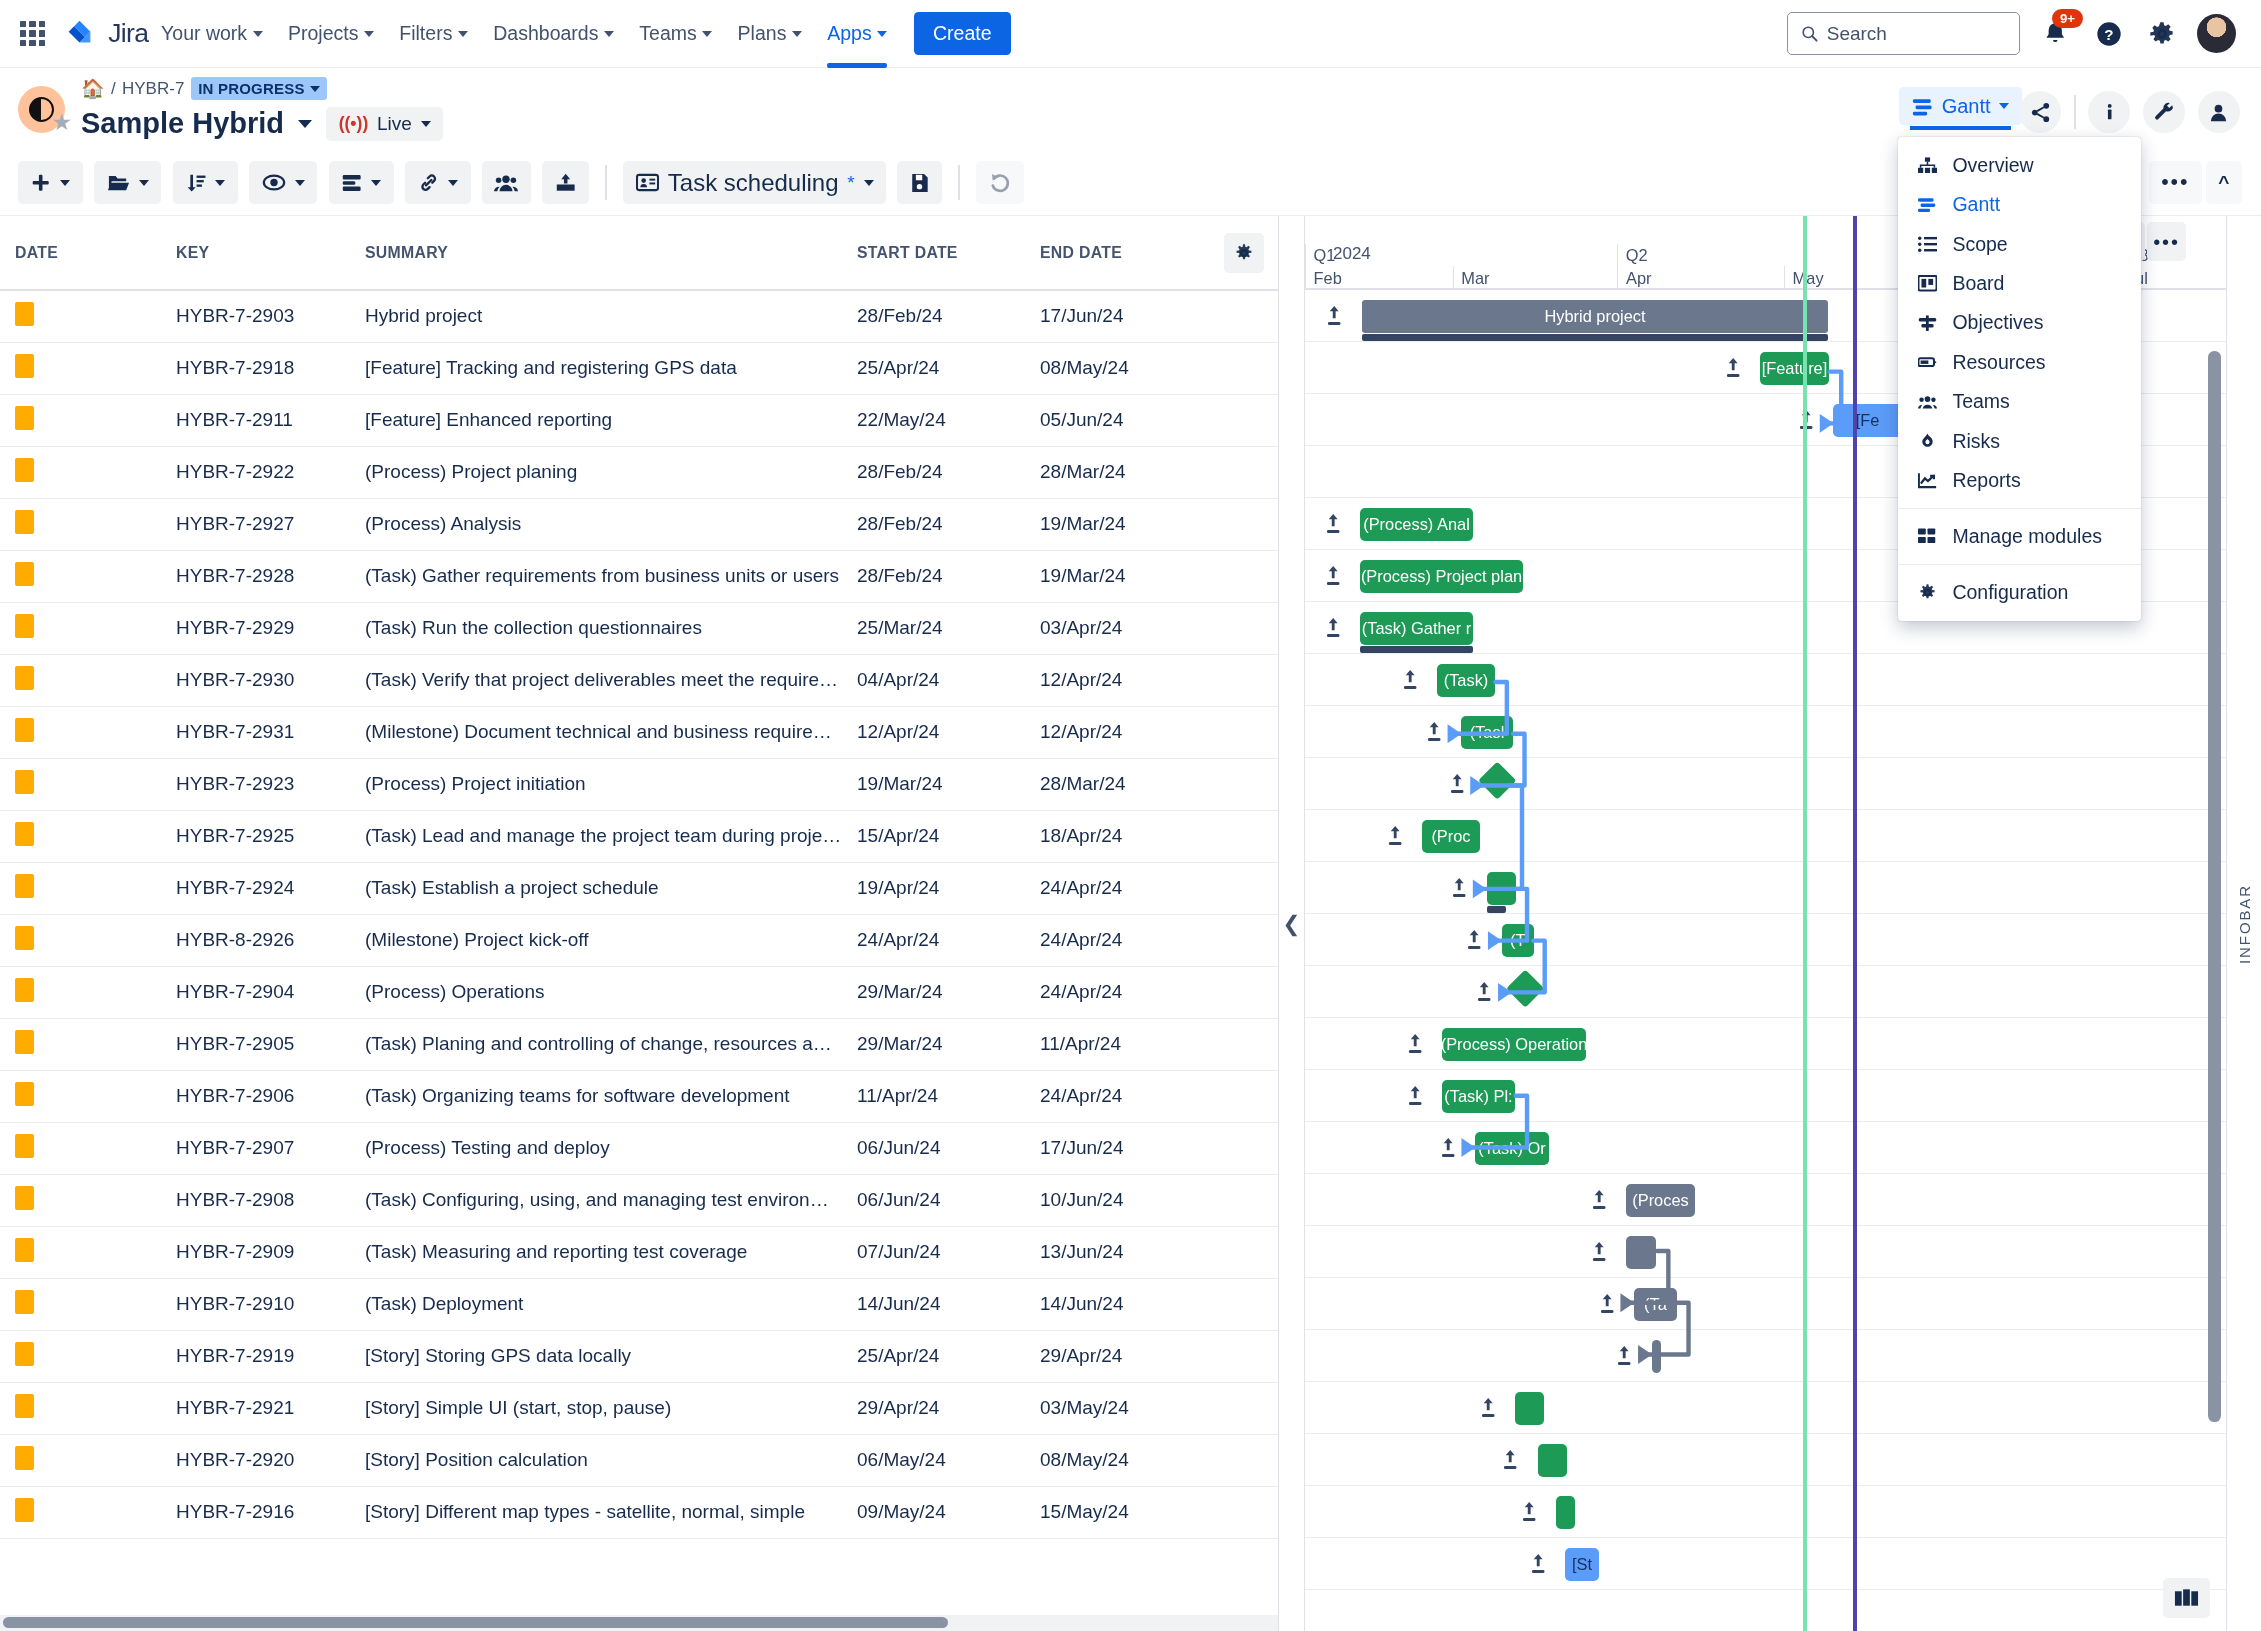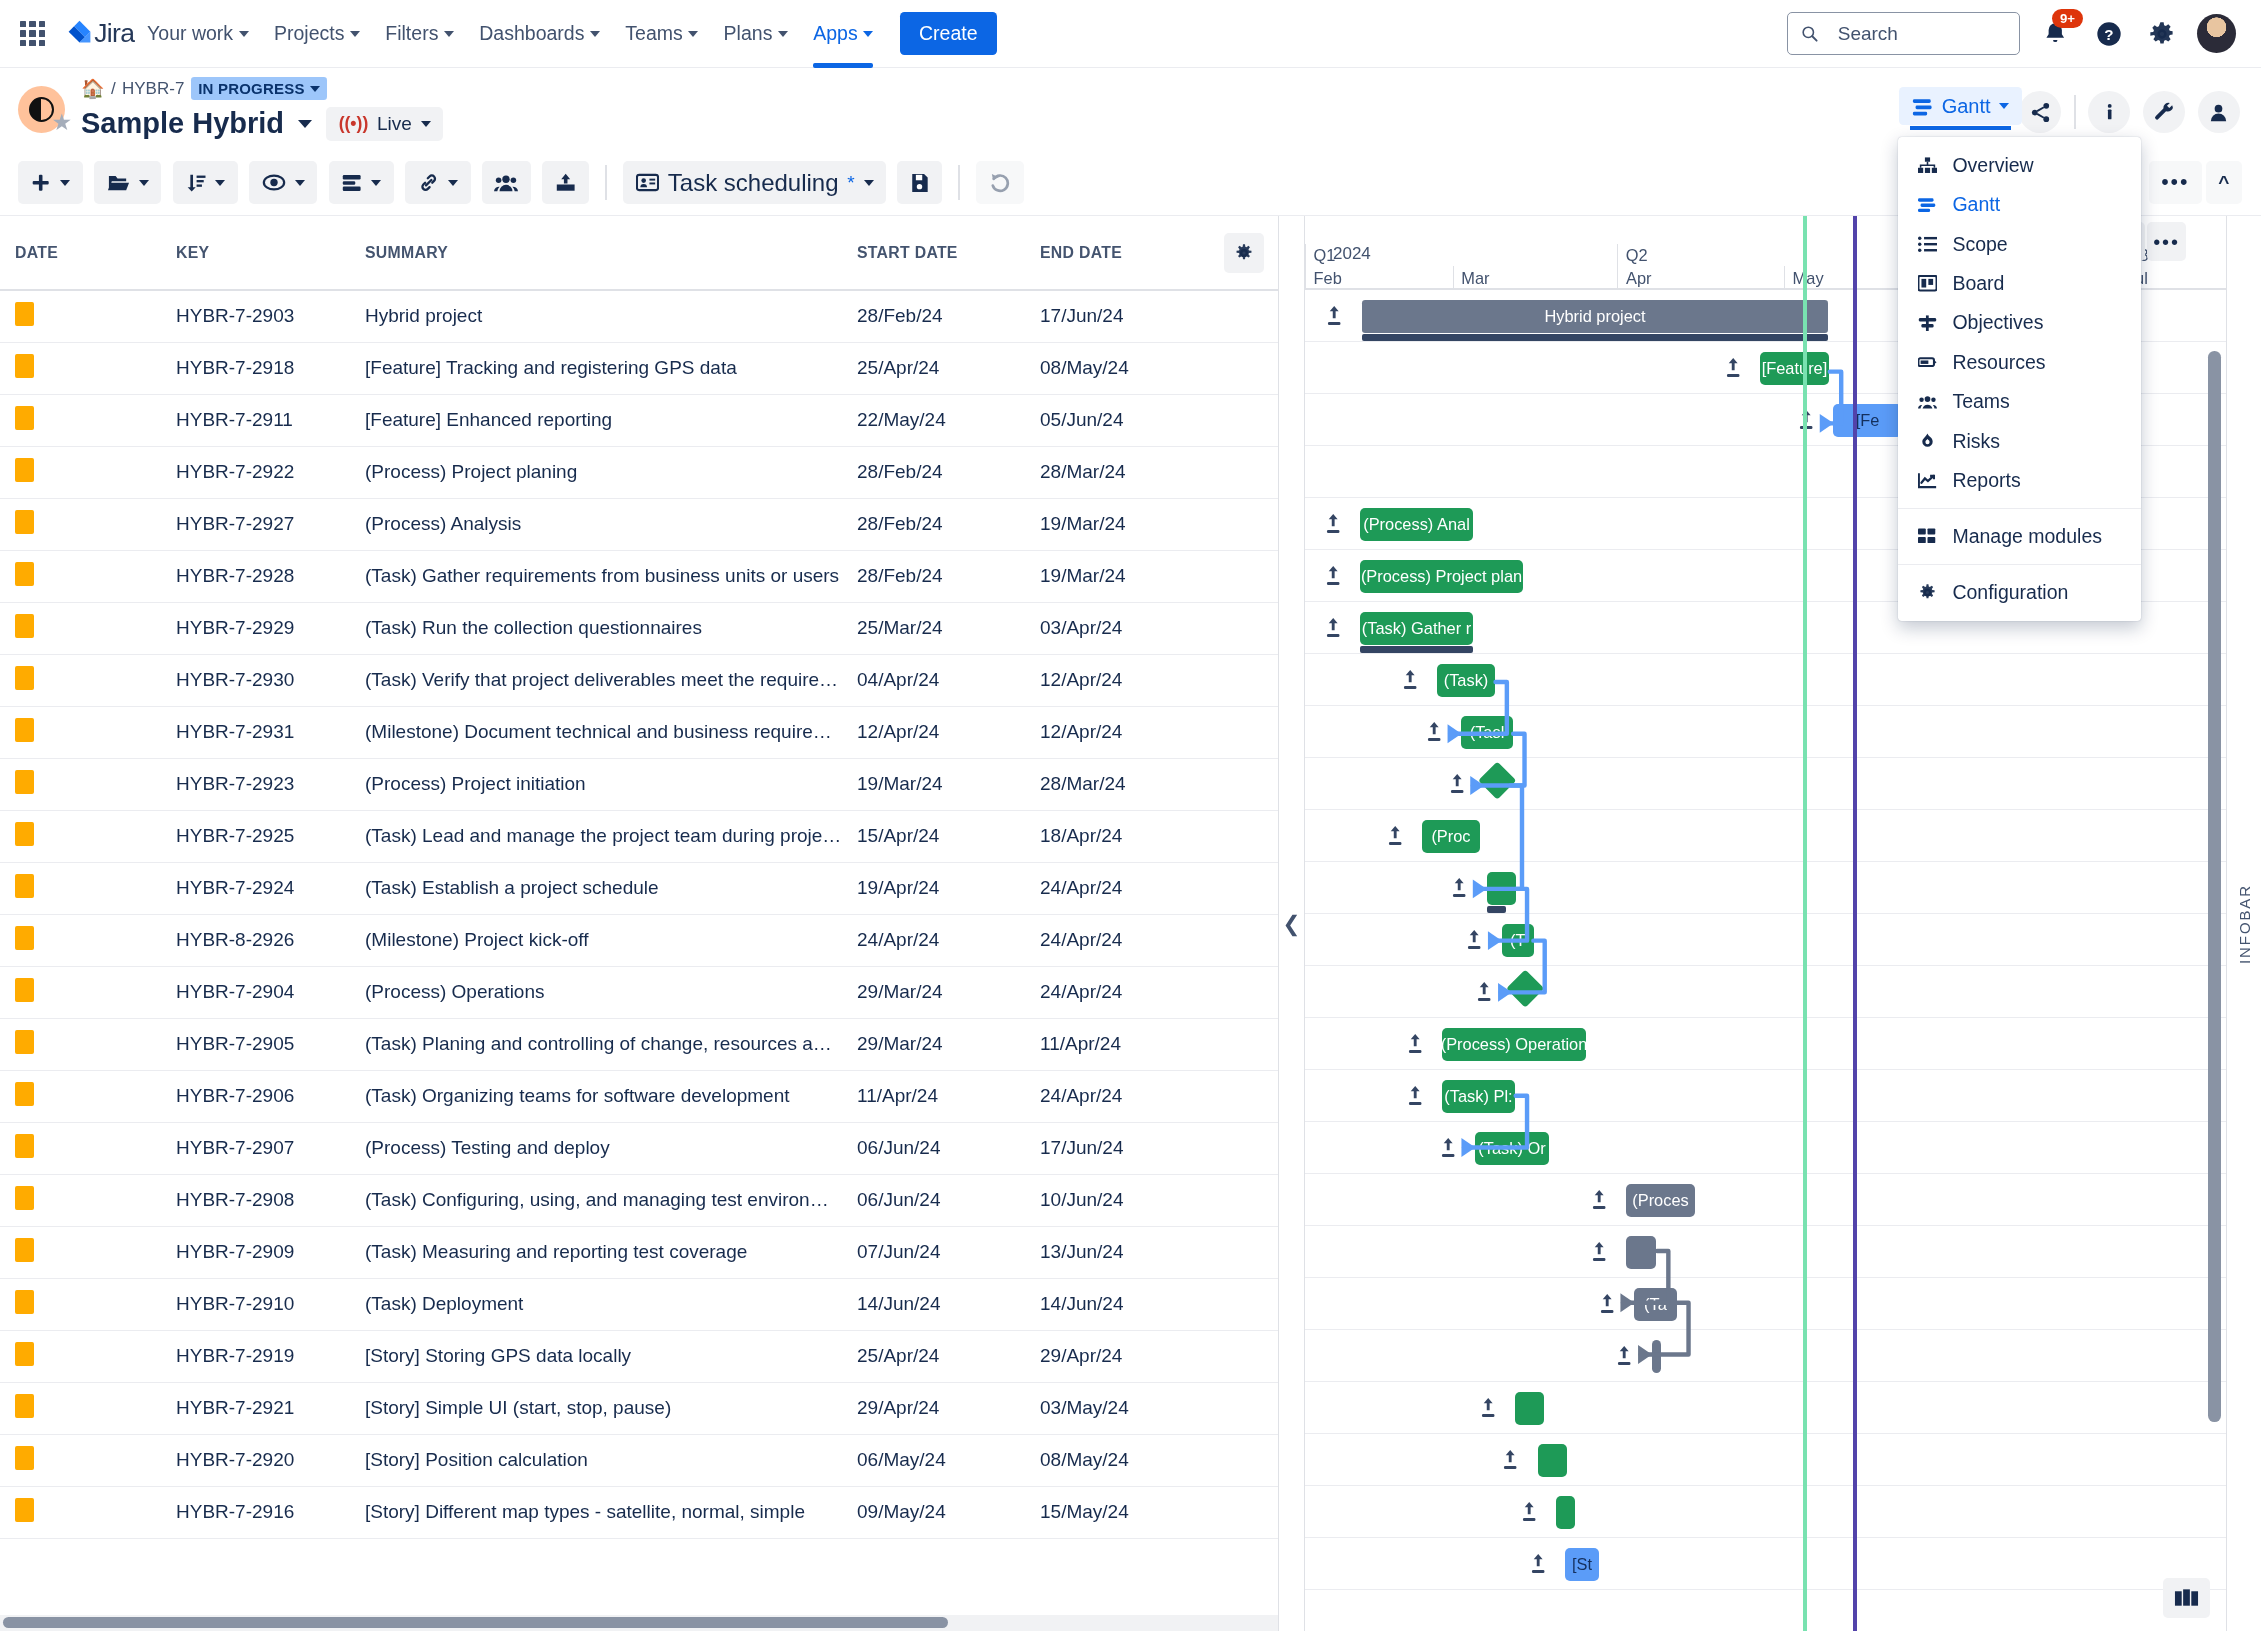--- a/index.html
+++ b/index.html
@@ -17,21 +17,21 @@
     display: flex; align-items: center;
     padding: 0 25px 0 17.6px;
     border-bottom: 1.3px solid #EBECF0;
     background: #fff;
     position: relative;
   }
   #appgrid { width: 30px; height: 30px; display: grid;
     grid-template-columns: repeat(3, 1fr); grid-template-rows: repeat(3, 1fr);
     gap: 3.2px; padding: 2.5px; cursor: pointer; }
   #appgrid i { background: #42526E; border-radius: 0.6px; display:block; }
-  #logo { display: flex; align-items: center; margin-left: 17.6px; cursor: pointer; gap: 0;}
+  #logo { display: flex; align-items: center; margin-left: 17.6px; cursor: pointer; gap: 14px;}
   #logo .mark { width: 29px; height: 29px; position: relative; }
   #logo .logotext { font-size: 26.5px; font-weight: 500; color: #253858; letter-spacing: -0.6px; }
   .navitem {
     font-size: 19.5px; color: #42526E; padding: 0 12.6px; height: 68px;
     display: flex; align-items: center; gap: 5.7px; cursor: pointer; white-space: nowrap;
     position: relative;
   }
   .navitem.active { color: #0C66E4; font-weight: 500; justify-content: center; }
   .navitem.active::after {
     content:''; position:absolute; left:12.6px; right:12.6px; bottom:0; height:4.4px; background:#0C66E4; border-radius:1.9px;
@@ -40,21 +40,21 @@
     border-left: 5.7px solid transparent; border-right: 5.7px solid transparent;
     border-top: 6.3px solid currentColor; }
   #createbtn {
     margin-left: 14px; background: #0C66E4; color: #fff; border: none;
     border-radius: 4.4px; font-size: 19.5px; font-family: inherit;
     padding: 10px 19px; cursor: pointer; font-weight: 400;
   }
   #nav-right { margin-left: auto; display: flex; align-items: center; gap: 16.4px; }
   #searchbox {
     width: 233px; height: 43px; border: 1.3px solid #8993A4; border-radius: 5px;
-    display: flex; align-items: center; gap: 19px; padding: 0 11.3px; cursor: text; background:#fff;
+    display: flex; align-items: center; gap: 8px; padding: 0 11.3px; cursor: text; background:#fff;
   }
   #searchbox .ph { font-size: 19px; color: #42526E; }
   .circicon { width: 37px; height: 37px; display:flex; align-items:center; justify-content:center;
     border-radius: 50%; cursor: pointer; position: relative; }
   .badge {
     position: absolute; top: -6.3px; right: -8.8px; background: #DE350B; color: #fff;
     font-size: 13.2px; font-weight: 700; border-radius: 10px; padding: 1.9px 7.6px; line-height: 1.2;
   }
   #avatar { width:39px; height:39px; border-radius:50%; overflow:hidden;
     background: radial-gradient(circle at 50% 34%, #E8C5A0 0 30%, #2B2B38 31% 100%); cursor:pointer;}

